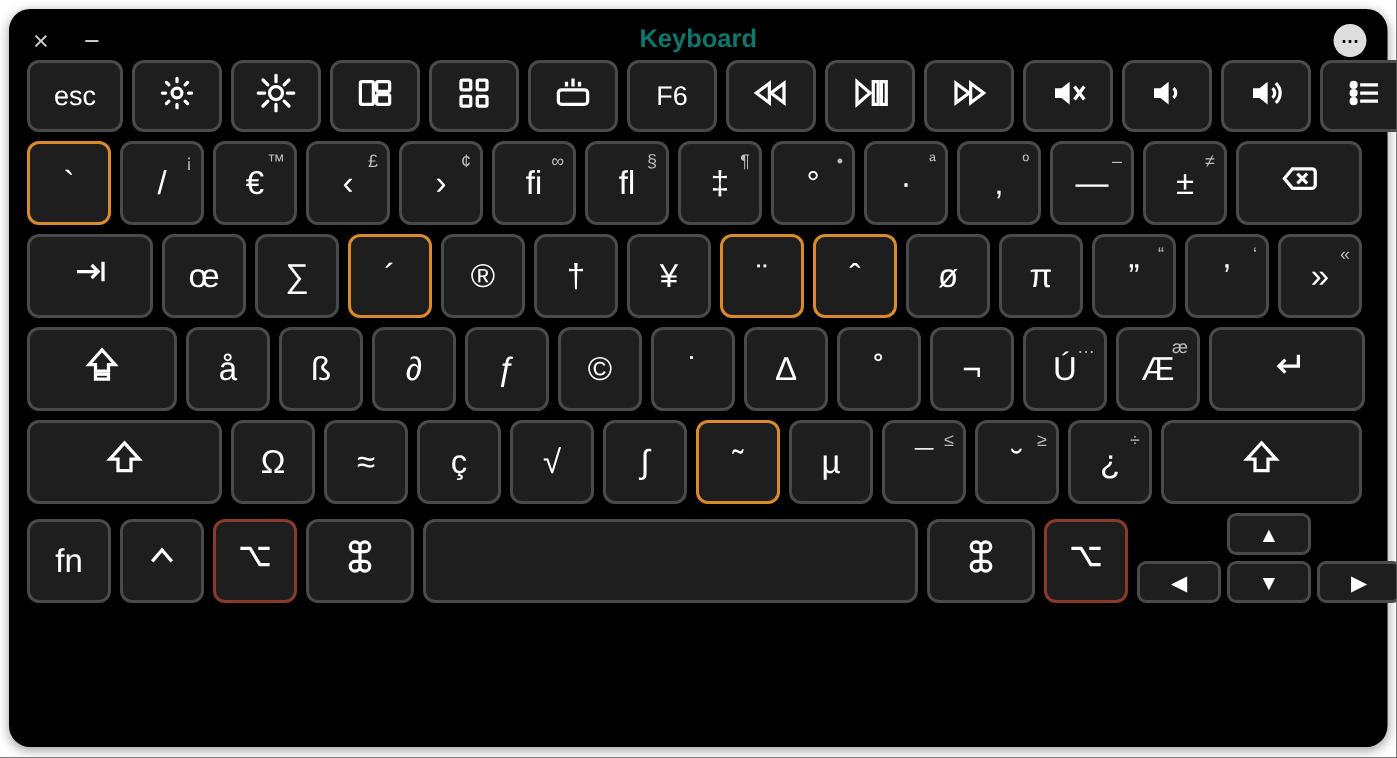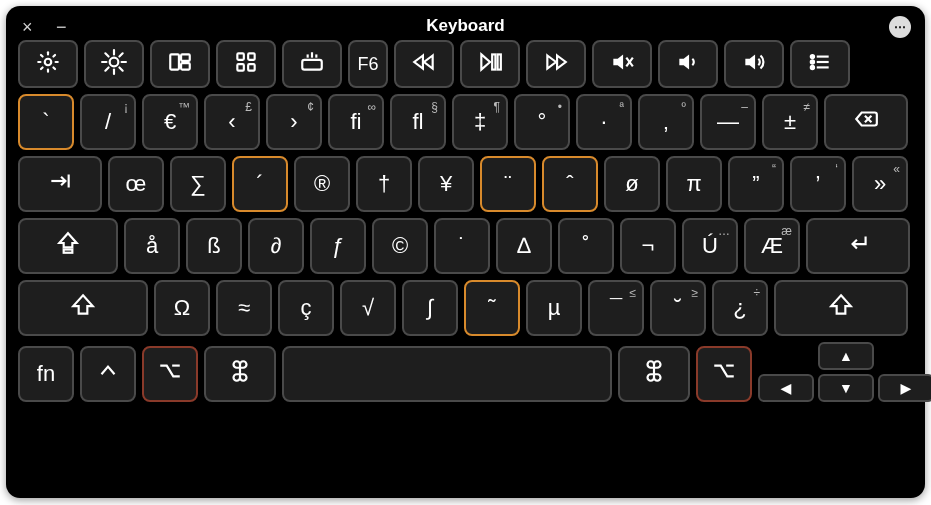--- a/index.html
+++ b/index.html
@@ -33,21 +33,21 @@
     color: #d0d0d0;
     font-size: 18px;
     line-height: 18px;
     cursor: pointer;
   }
   .close-btn { left: 8px; }
   .min-btn  { left: 42px; }
   .title {
     font-weight: 700;
     font-size: 17px;
-    color:#ffffff;
+    color:#0f766e;
   }
   .options-btn {
     position:absolute;
     right:6px;
     top:4px;
     width:22px;height:22px;
     border-radius:50%;
     background:#ddd;
     color:#000;
     display:flex;
@@ -132,20 +132,21 @@
   <div class="titlebar">
     <span class="close-btn">×</span>
     <span class="min-btn">−</span>
     <span class="title">Keyboard</span>
     <span class="options-btn">⋯</span>
   </div>
 
 
   <div class="rows">
     <div class="row fn-row" id="fn-row">
+        <div class="key icon small" style="width: 64px;">esc</div>
         <div class="key icon" style="width: 60px;">
           <span class="icon"><svg viewBox="0 0 24 24">
               <circle cx="12" cy="12" r="3"></circle>
               <g stroke-linecap="round">
                 <line x1="12" y1="3" x2="12" y2="5"></line>
                 <line x1="12" y1="19" x2="12" y2="21"></line>
                 <line x1="3" y1="12" x2="5" y2="12"></line>
                 <line x1="19" y1="12" x2="21" y2="12"></line>
                 <line x1="5.5" y1="5.5" x2="7" y2="7"></line>
                 <line x1="17" y1="17" x2="18.5" y2="18.5"></line>
@@ -188,21 +189,21 @@
           <span class="icon"><svg viewBox="0 0 24 24">
               <rect x="3" y="10" width="18" height="9" rx="2"></rect>
               <line x1="7" y1="14" x2="7" y2="14"></line>
               <line x1="11" y1="14" x2="11" y2="14"></line>
               <line x1="15" y1="14" x2="15" y2="14"></line>
               <line x1="8" y1="5" x2="8" y2="8"></line>
               <line x1="12" y1="3" x2="12" y2="8"></line>
               <line x1="16" y1="5" x2="16" y2="8"></line>
             </svg></span>
         </div>
-        <div class="key icon small" style="width: 40px;">F6</div>
+        <div class="key icon small" style="width: 60px;">F6</div>
         <div class="key icon" style="width: 60px;">
           <span class="icon"><svg viewBox="0 0 24 24" fill="#fff" stroke="none">
               <polygon points="11,6 3,12 11,18"></polygon>
               <polygon points="20,6 12,12 20,18"></polygon>
             </svg></span>
         </div>
         <div class="key icon" style="width: 60px;">
           <span class="icon"><svg viewBox="0 0 24 24" fill="#fff" stroke="none">
               <polygon points="4,5 12,12 4,19"></polygon>
               <rect x="14" y="5" width="3" height="14"></rect>

